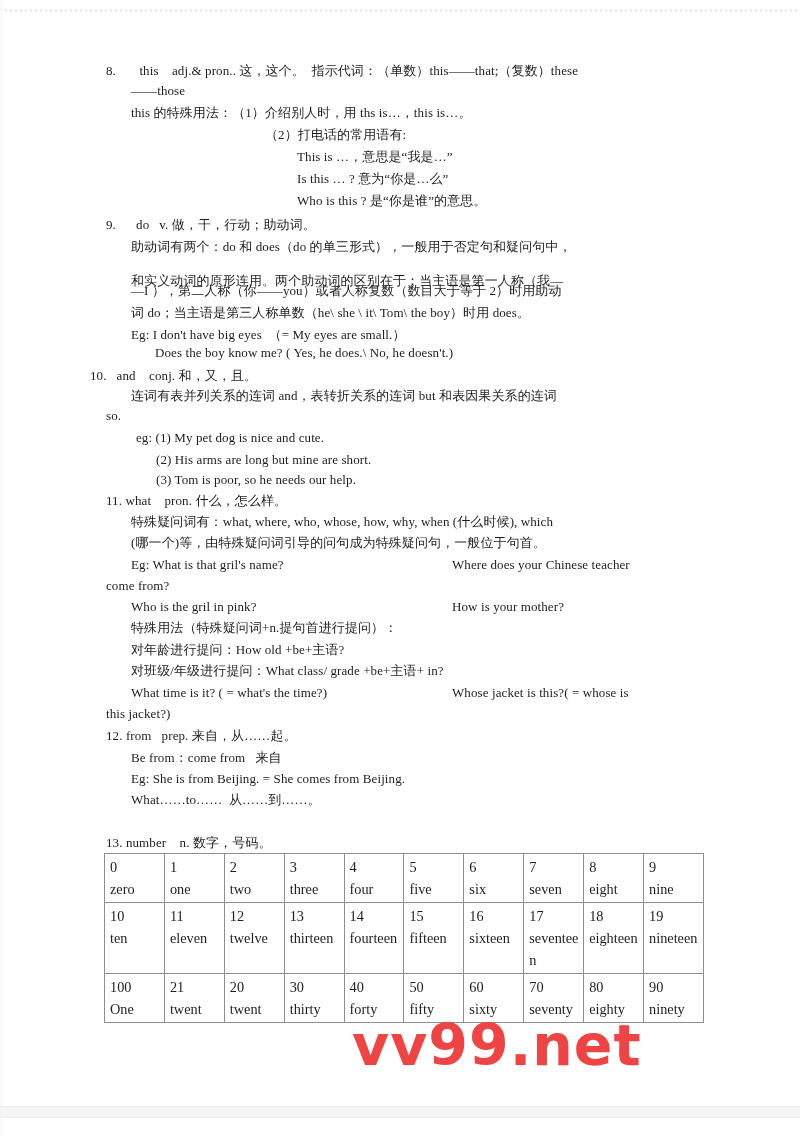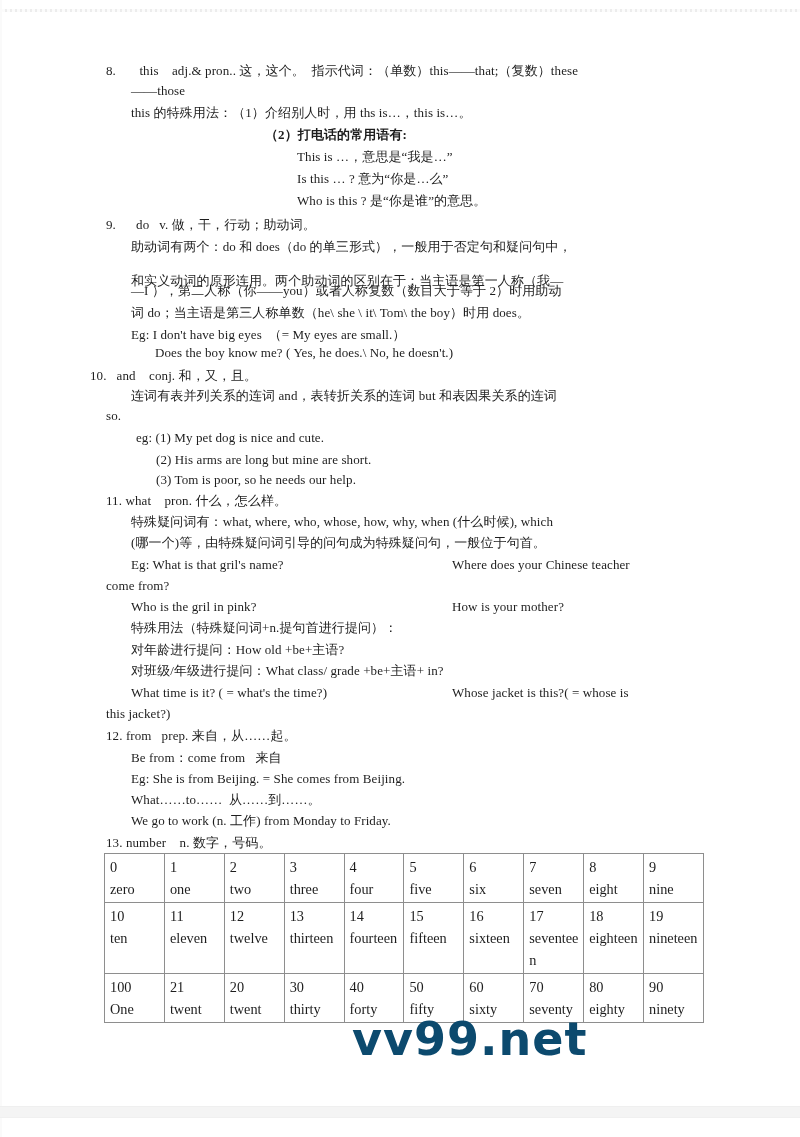--- a/index.html
+++ b/index.html
@@ -83,40 +83,40 @@
   .num-table .cell-word { display: block; }
   .num-table tr.row-teens td { height: 66px; }
 
   
   .watermark {
     position: absolute;
     left: 352px;
     top: 1012px;
     font-family: "DejaVu Sans", "Liberation Sans", sans-serif;
     font-weight: bold;
-    font-size: 46px;
+    font-size: 57px;
     letter-spacing: 1px;
-    color: #0c4a6e;
+    color: #ef4444;
     user-select: none;
     white-space: pre;
   }
 </style>
 </head>
 <body>
 
 <div class="page">
 
   <div class="scan-top-band"></div>
   <div class="scan-left-edge"></div>
   <div class="scan-bottom-band"></div>
 
   <div class="line mix" style="left:106px; top:61px;">8.       this    adj.&amp; pron.. 这，这个。  指示代词：（单数）this——that;（复数）these</div>
   <div class="line mix" style="left:131px; top:81px;">——those</div>
   <div class="line mix" style="left:131px; top:103px;">this 的特殊用法：（1）介绍别人时，用 ths is…，this is…。</div>
-  <div class="line mix" style="left:265px; top:125px;font-weight:bold;">（2）打电话的常用语有:</div>
+  <div class="line mix" style="left:265px; top:125px;">（2）打电话的常用语有:</div>
   <div class="line mix" style="left:297px; top:147px;">This is …，意思是“我是…”</div>
   <div class="line mix" style="left:297px; top:169px;">Is this … ? 意为“你是…么”</div>
   <div class="line mix" style="left:297px; top:191px;">Who is this ? 是“你是谁”的意思。</div>
 
   <div class="line mix" style="left:106px; top:215px;">9.      do   v. 做，干，行动；助动词。</div>
   <div class="line mix" style="left:131px; top:237px;">助动词有两个：do 和 does（do 的单三形式），一般用于否定句和疑问句中，</div>
   <div class="line mix" style="left:131px; top:271px;">和实义动词的原形连用。两个助动词的区别在于：当主语是第一人称（我—</div>
   <div class="line mix" style="left:131px; top:281px;">—I ），第二人称（你——you）或者人称复数（数目大于等于 2）时用助动</div>
   <div class="line mix" style="left:131px; top:303px;text-align:right;">词 do；当主语是第三人称单数（he\ she \ it\ Tom\ the boy）时用 does。</div>
   <div class="line mix" style="left:131px; top:325px;">Eg: I don't have big eyes  （= My eyes are small.）</div>
@@ -141,21 +141,20 @@
   <div class="line mix" style="left:131px; top:640px;">对年龄进行提问：How old +be+主语?</div>
   <div class="line mix" style="left:131px; top:661px;">对班级/年级进行提问：What class/ grade +be+主语+ in?</div>
   <div class="line mix" style="left:131px; top:683px;">What time is it? ( = what's the time?)</div>
   <div class="line mix" style="left:452px; top:683px;">Whose jacket is this?( = whose is</div>
   <div class="line mix" style="left:106px; top:704px;">this jacket?)</div>
 
   <div class="line mix" style="left:106px; top:726px;">12. from   prep. 来自，从……起。</div>
   <div class="line mix" style="left:131px; top:748px;">Be from：come from   来自</div>
   <div class="line mix" style="left:131px; top:769px;">Eg: She is from Beijing. = She comes from Beijing.</div>
   <div class="line mix" style="left:131px; top:790px;">What……to……  从……到……。</div>
-  <div class="line mix" style="left:131px; top:811px;">We go to work (n. 工作) from Monday to Friday.</div>
 
   <div class="line mix" style="left:106px; top:833px;">13. number    n. 数字，号码。</div>
 
   <table class="num-table">
     <tbody>
         <tr>
           <td>
             <span class="cell-num">0</span>
             <span class="cell-word">zero</span>
           </td>

